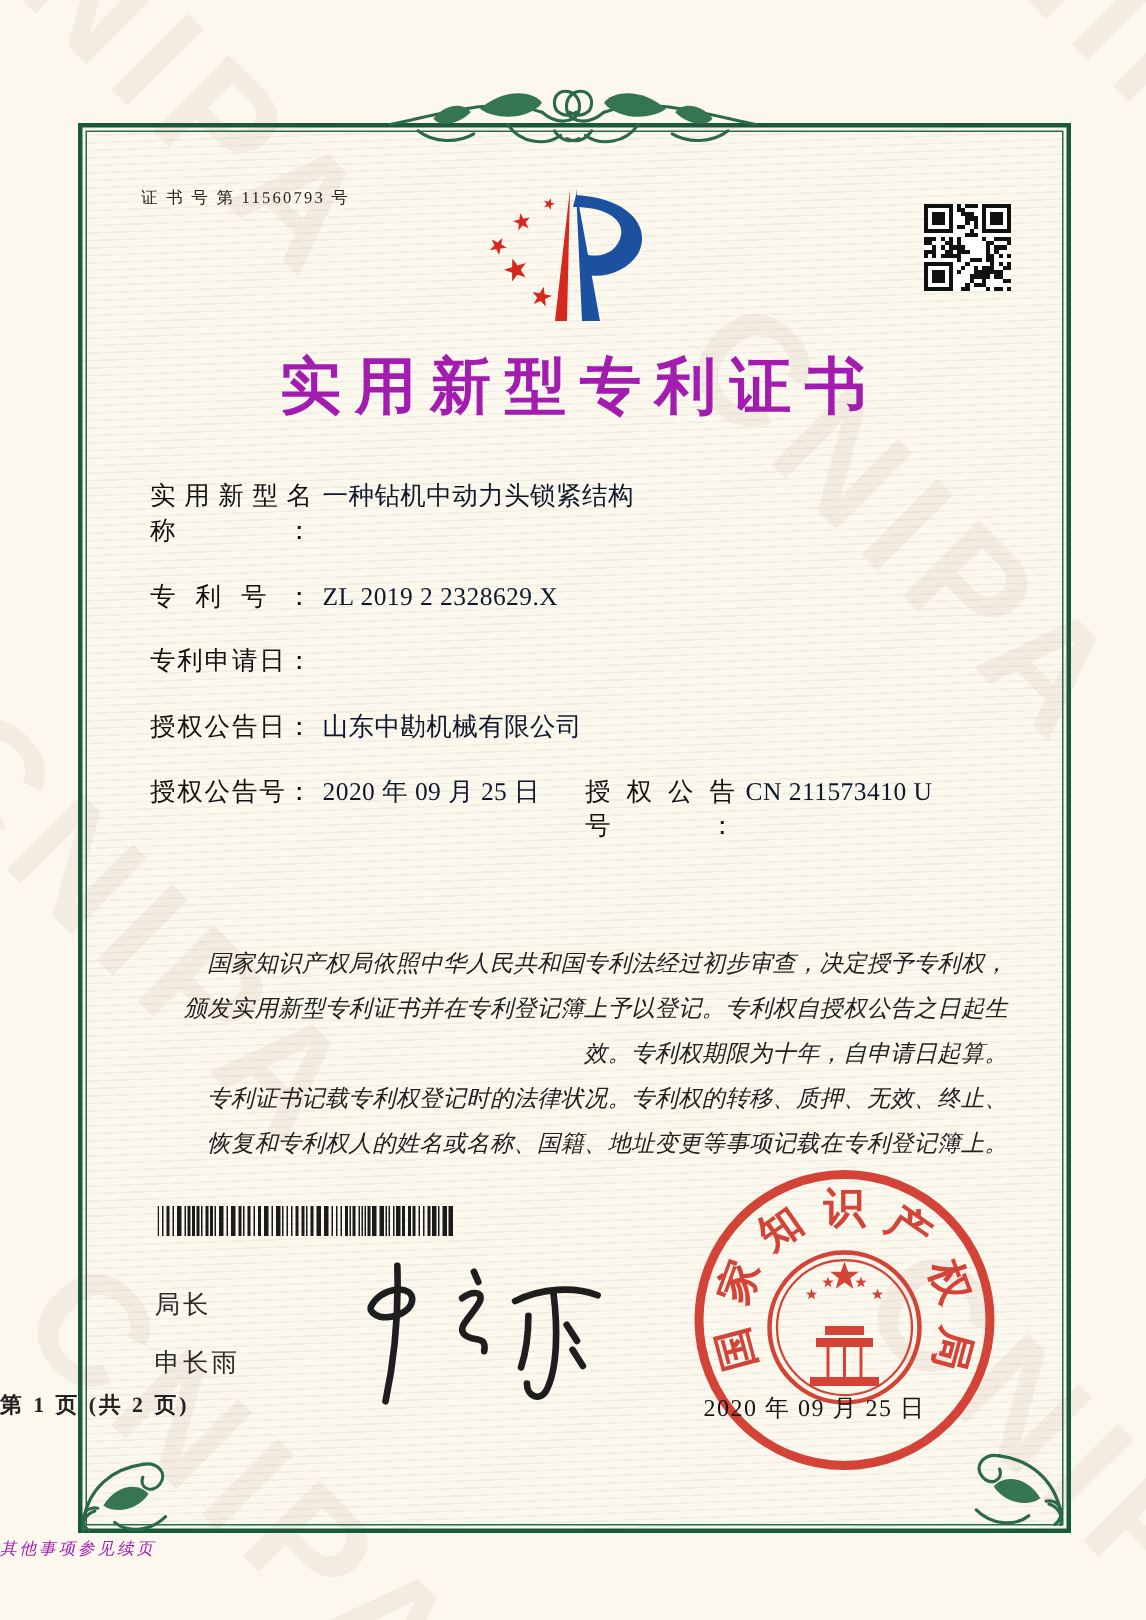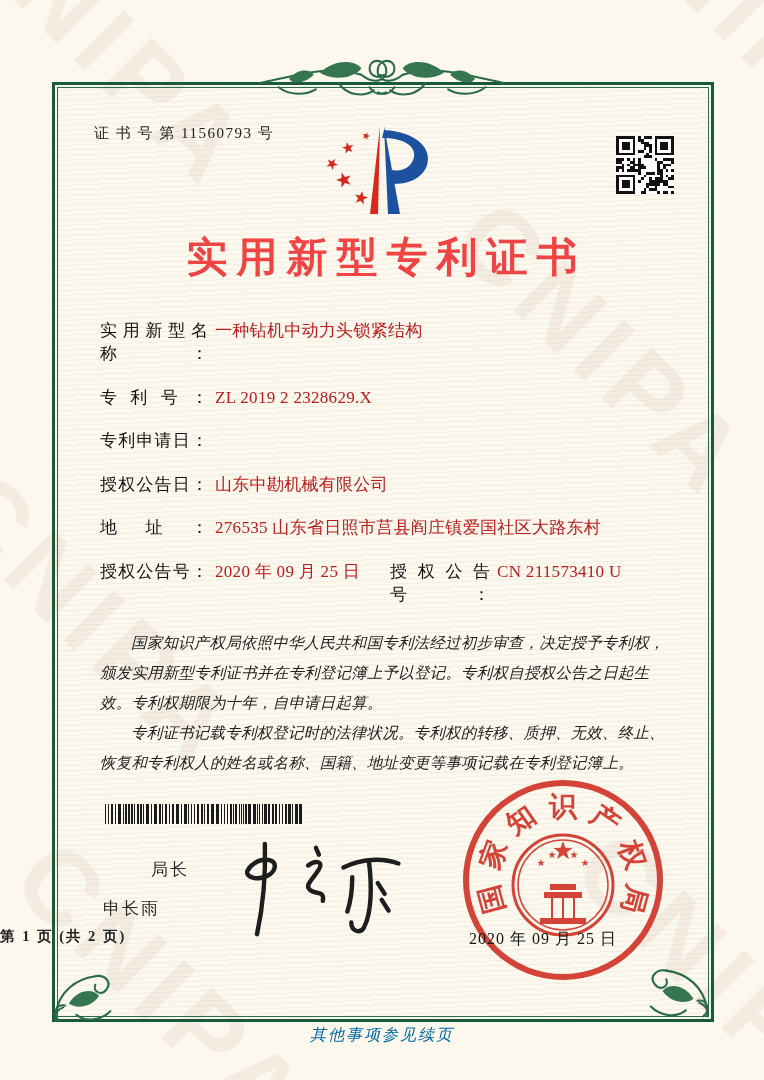--- a/index.html
+++ b/index.html
@@ -14,51 +14,51 @@
     font-weight:bold; font-size:104px; letter-spacing:10px; white-space:nowrap;
     color:rgba(213,172,160,0.16); transform:rotate(45deg); pointer-events:none;
     user-select:none;
   }
   .frame {
     position:absolute; left:52px; top:82px; width:656px; height:934px;
     border:3px solid #1a5a3c;
     background:repeating-linear-gradient(178deg, rgba(140,162,138,0.10) 0 1px, rgba(0,0,0,0) 1px 5px);
   }
   .frame-inner { position:absolute; inset:2px; border:1px solid #2a6a48; }
-  .cert-no { position:absolute; left:94px; top:124px; font-size:15px; letter-spacing:1.5px; color:#222; }
+  .cert-no { position:absolute; left:94px; top:124px; font-size:11px; letter-spacing:1.5px; color:#222; }
   .logo { position:absolute; left:320px; top:122px; width:128px; height:100px; }
   .qr { position:absolute; left:616px; top:136px; width:58px; height:58px; background:#fff; }
   .title {
     position:absolute; left:0; top:230px; width:100%; text-align:center;
-    font-size:41px; font-weight:600; letter-spacing:9px; text-indent:9px; color:#ef4444;
+    font-size:41px; font-weight:600; letter-spacing:9px; text-indent:9px; color:#a21caf;
   }
   .fields { position:absolute; left:100px; top:319px; width:580px; }
   .frow { display:flex; align-items:baseline; margin-bottom:20.5px; }
   .flabel {
     flex:none; width:108px; font-size:17px; color:#111;
     text-align:justify; text-align-last:justify;
   }
-  .fvalue { font-size:17px; margin-left:7px; letter-spacing:0.3px; color:#b91c1c; white-space:nowrap; }
+  .fvalue { font-size:17px; margin-left:7px; letter-spacing:0.3px; color:#0f172a; white-space:nowrap; }
   .flabel.second { width:100px; margin-left:30px; }
   .body-text {
     position:absolute; left:100px; top:628px; width:572px;
     font-size:15.5px; line-height:30px; font-style:italic; color:#212121;
   }
-  .body-text p { margin:0; text-indent:2em; letter-spacing:0.2px; }
+  .body-text p { margin:0; text-indent:2em; letter-spacing:0.2px;text-align:right; }
   .barcode { position:absolute; left:105px; top:804px; width:200px; height:20px; }
-  .sig-title { position:absolute; left:103px; top:858px; font-size:17px; color:#2b2b2b; letter-spacing:2px;margin-left:48px; }
+  .sig-title { position:absolute; left:103px; top:858px; font-size:17px; color:#2b2b2b; letter-spacing:2px; }
   .sig-name  { position:absolute; left:103px; top:897px; font-size:17px; color:#2b2b2b; letter-spacing:2px;font-family:Liberation Serif, serif; }
   .signature-svg { position:absolute; left:212px; top:836px; width:200px; height:108px; }
   .seal-svg { position:absolute; left:456px; top:773px; width:214px; height:214px; opacity:0.95; }
   .seal-date {
     position:absolute; left:443px; top:929px; width:200px; text-align:center;
     font-size:16px; letter-spacing:1px; color:#161616;
   }
   .page-info { position:absolute; left:0; top:927px; width:100%; text-align:left; font-size:14.5px; letter-spacing:2px; color:#222;font-weight:bold; }
-  .note { position:absolute; left:0; top:1025px; width:100%; text-align:center; font-size:16px; font-style:italic; letter-spacing:2px; color:#0369a1; }
+  .note { position:absolute; left:0; top:1025px; width:100%; font-size:11px; font-style:italic; letter-spacing:2px; color:#a21caf; }
   .orn-top { position:absolute; left:258px; top:52px; width:248px; height:58px; }
   .orn-bl  { position:absolute; left:46px;  top:964px; width:74px; height:66px; }
   .orn-br  { position:absolute; left:642px; top:958px; width:74px; height:68px; }
 </style>
 </head>
 <body>
 
 <div class="page">
 
   <div class="watermark" style="left:-80px; top:-20px;">CNIPA</div>
@@ -256,24 +256,20 @@
       <span class="fvalue">ZL 2019 2 2328629.X</span>
     </div>
     <div class="frow">
       <span class="flabel">专利申请日：</span>
     </div>
     <div class="frow">
       <span class="flabel">授权公告日：</span>
       <span class="fvalue">山东中勘机械有限公司</span>
     </div>
     <div class="frow">
-      <span class="flabel">地址：</span>
-      <span class="fvalue">276535 山东省日照市莒县阎庄镇爱国社区大路东村</span>
-    </div>
-    <div class="frow">
       <span class="flabel">授权公告号：</span>
       <span class="fvalue">2020 年 09 月 25 日</span>
       <span class="flabel second">授权公告号：</span>
       <span class="fvalue">CN 211573410 U</span>
     </div>
   </div>
 
   <div class="body-text">
     <p>国家知识产权局依照中华人民共和国专利法经过初步审查，决定授予专利权，颁发实用新型专利证书并在专利登记簿上予以登记。专利权自授权公告之日起生效。专利权期限为十年，自申请日起算。</p>
     <p>专利证书记载专利权登记时的法律状况。专利权的转移、质押、无效、终止、恢复和专利权人的姓名或名称、国籍、地址变更等事项记载在专利登记簿上。</p>

